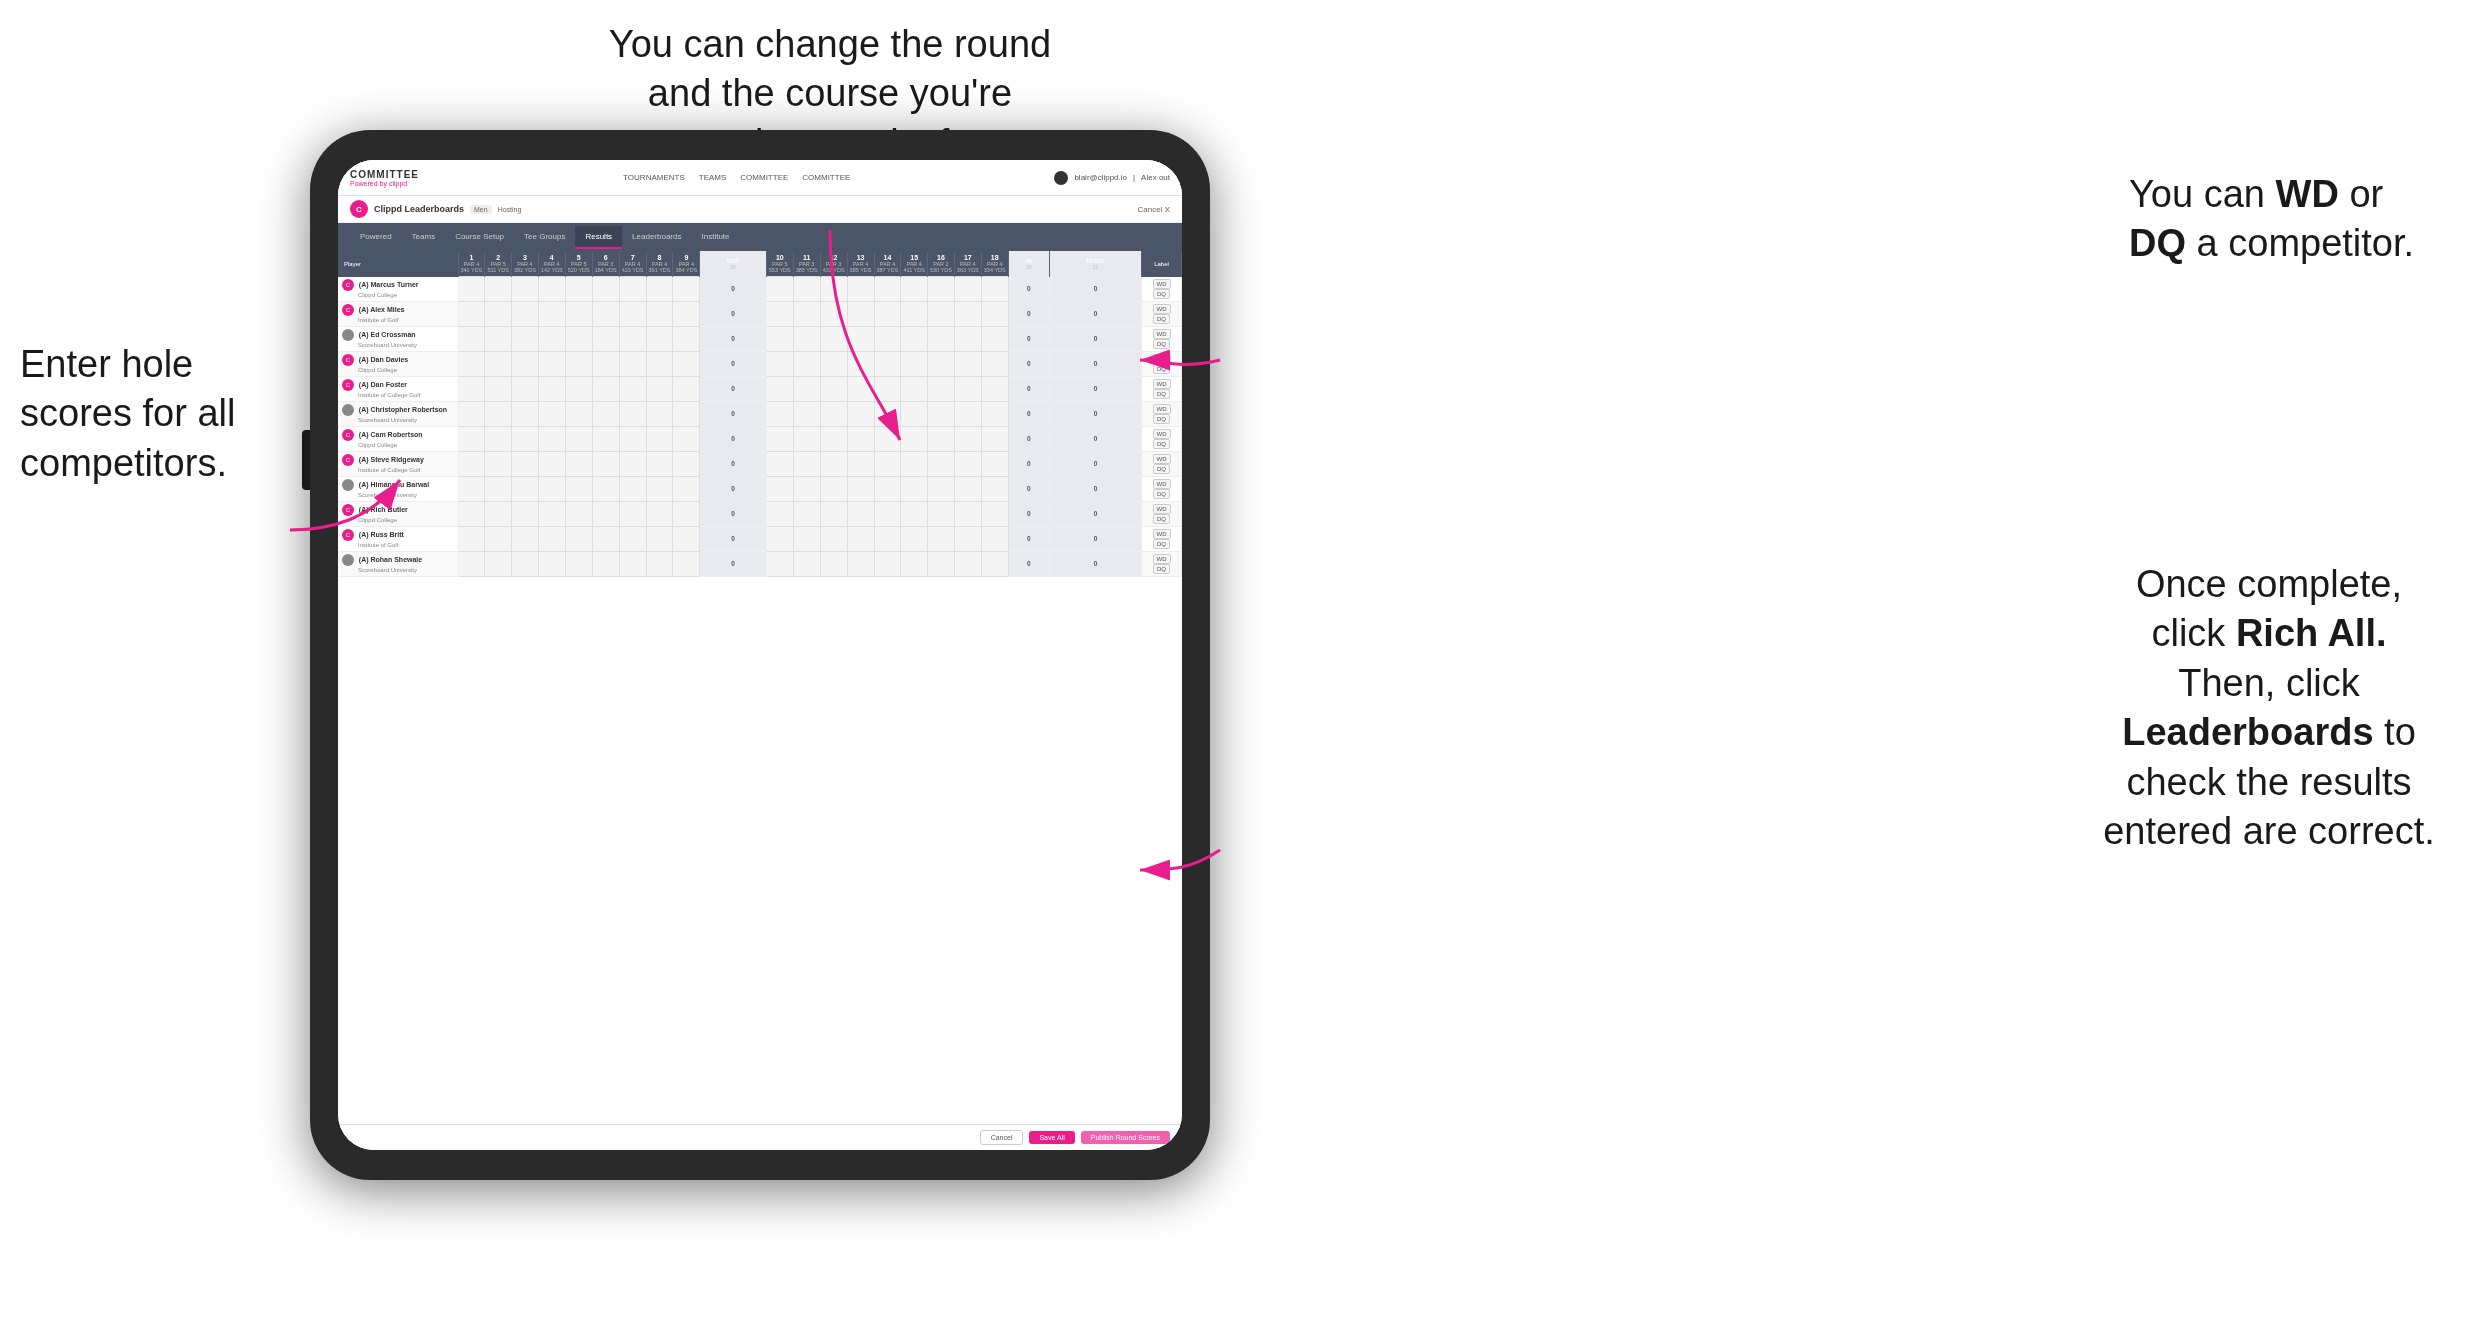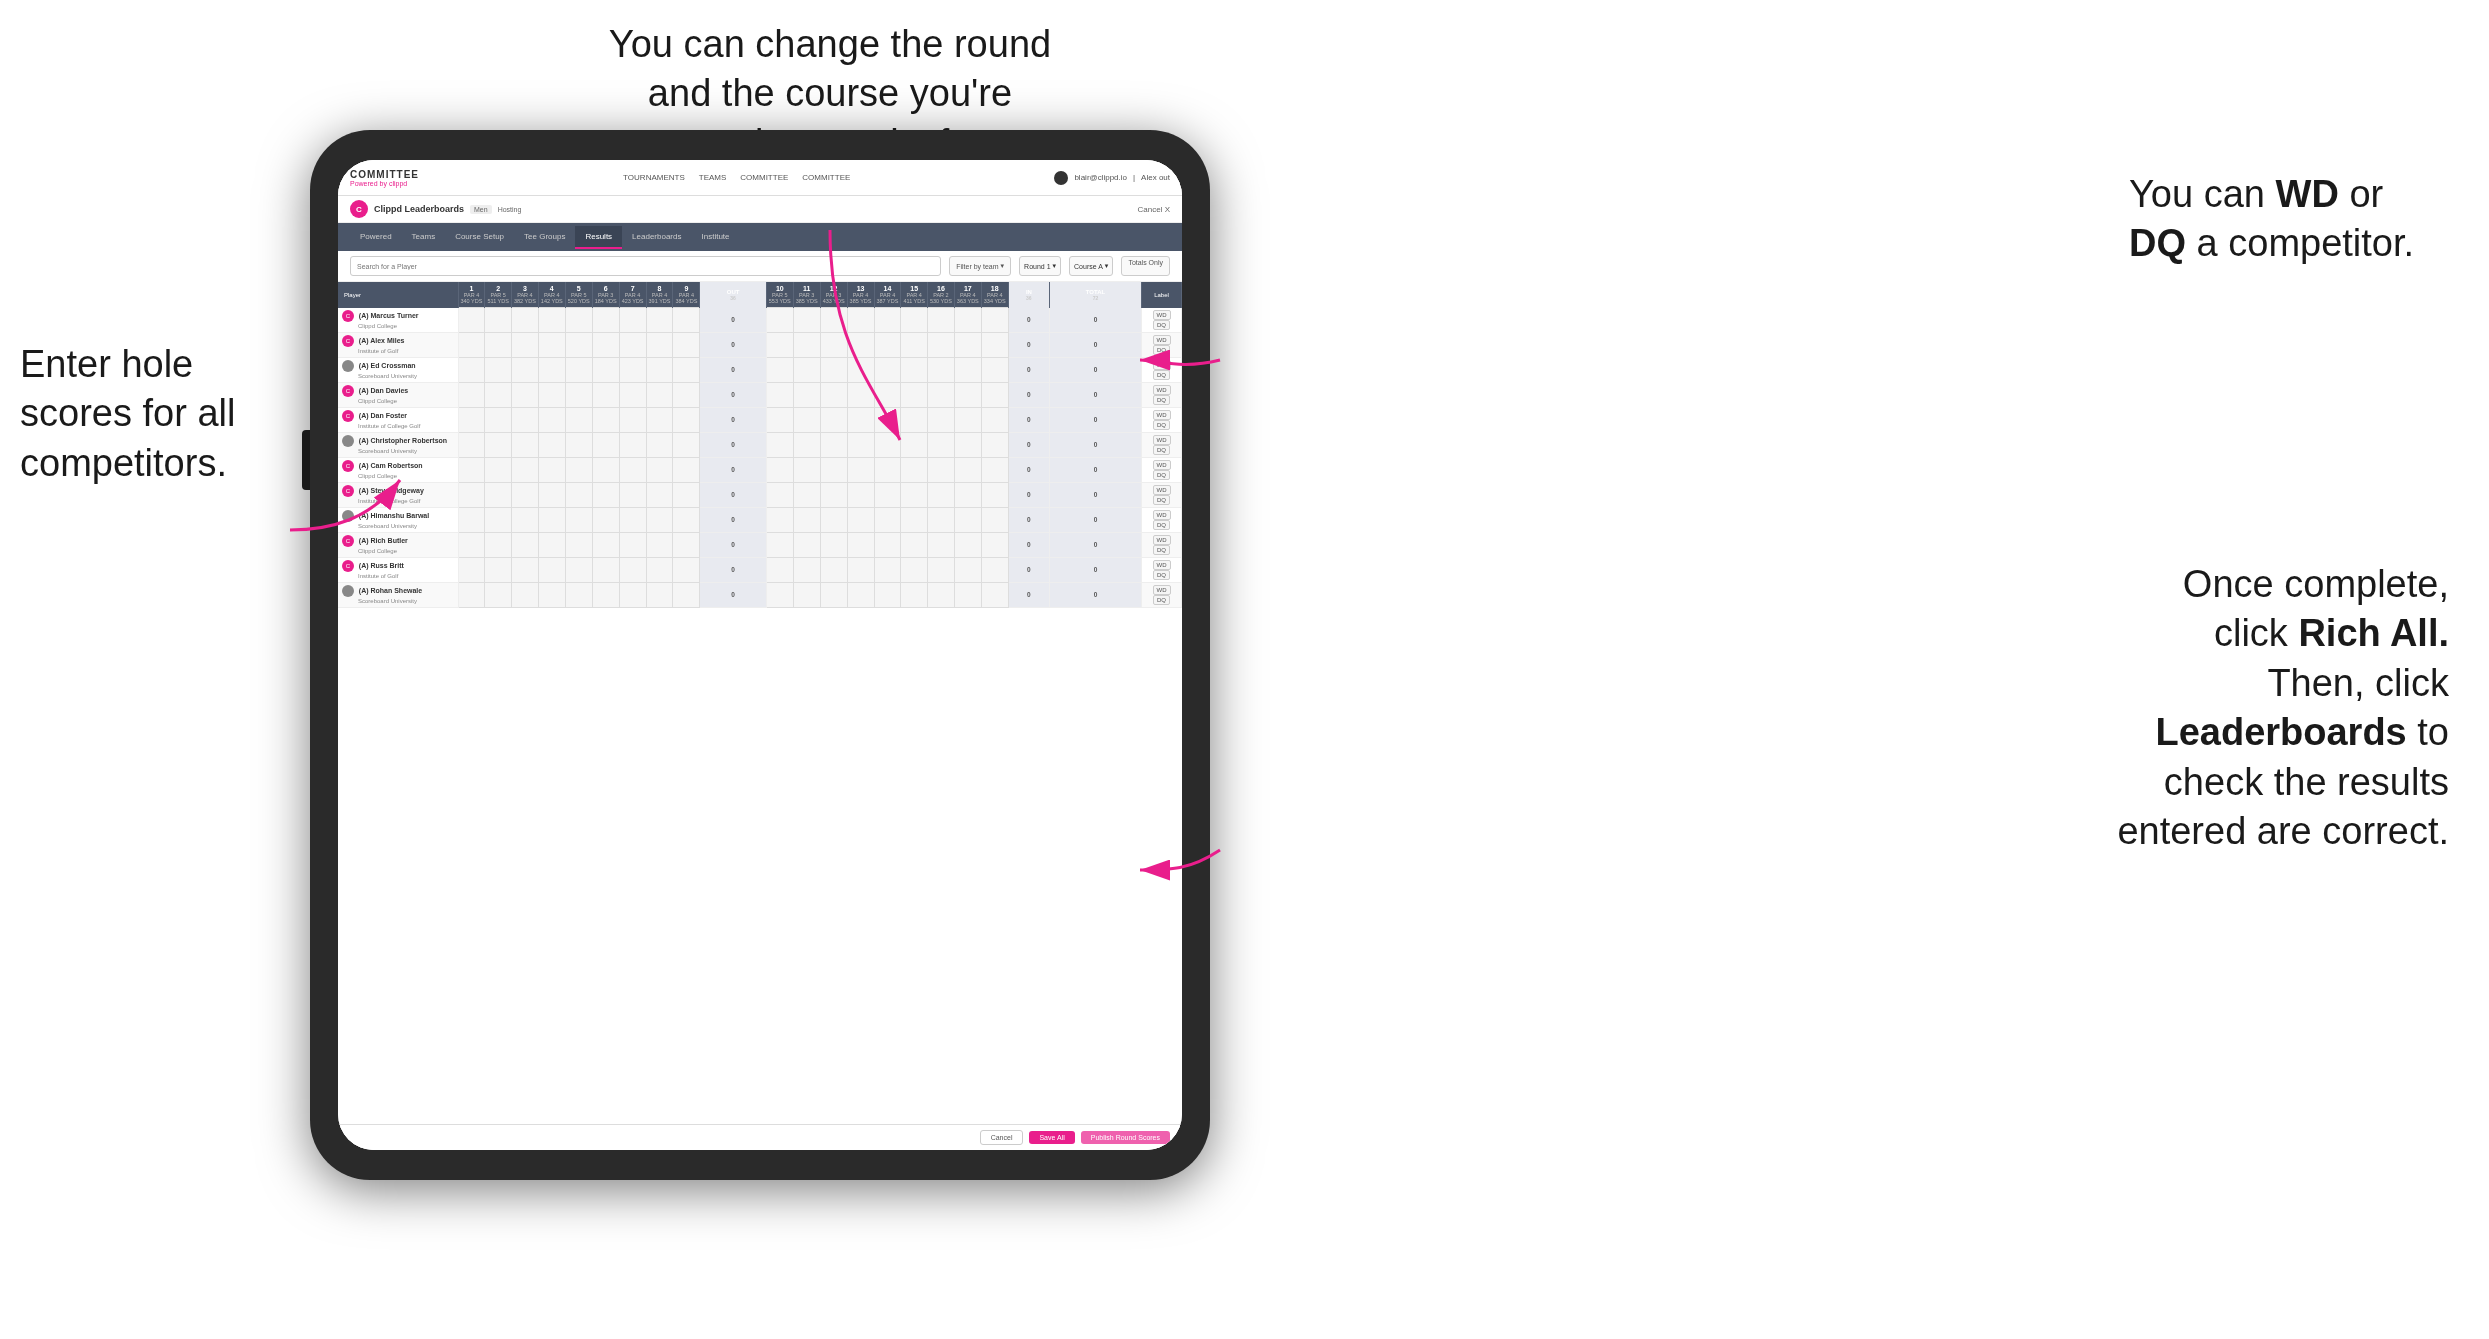--- a/index.html
+++ b/index.html
@@ -451,21 +451,21 @@
       top: 170px;
       right: 40px;
       width: 320px;
       text-align: left;
     }
 
     .ann-right-bottom {
       top: 560px;
       right: 40px;
       width: 360px;
-      text-align: right;
+      text-align: center;
     }
 
     svg.arrows-overlay {
       position: absolute;
       top: 0;
       left: 0;
       width: 2489px;
       height: 1339px;
       pointer-events: none;
     }
@@ -531,38 +531,20 @@
       <div class="tabs-bar">
         <div class="tab-item">Powered</div>
         <div class="tab-item">Teams</div>
         <div class="tab-item">Course Setup</div>
         <div class="tab-item">Tee Groups</div>
         <div class="tab-item active">Results</div>
         <div class="tab-item">Leaderboards</div>
         <div class="tab-item">Institute</div>
       </div>
 
-      <div class="toolbar">
-        <input class="search-input" type="text" placeholder="Search for a Player" style="">
-        <div class="filter-btn">
-          <span>Filter by team</span>
-          <span>▾</span>
-        </div>
-        <div class="round-select">
-          <span>Round 1</span>
-          <span>▾</span>
-        </div>
-        <div class="course-select">
-          <span>Course A</span>
-          <span>▾</span>
-        </div>
-        <div class="totals-btn">
-          <span>Totals Only</span>
-        </div>
-      </div>
 
       <div class="score-table-wrap">
         <table>
           <thead>
             <tr>
               <th class="player-col">Player</th>
               <th>
                   <span class="hole-num">1</span>
                   <span class="hole-info">PAR 4<br>340 YDS</span>
                 </th>

